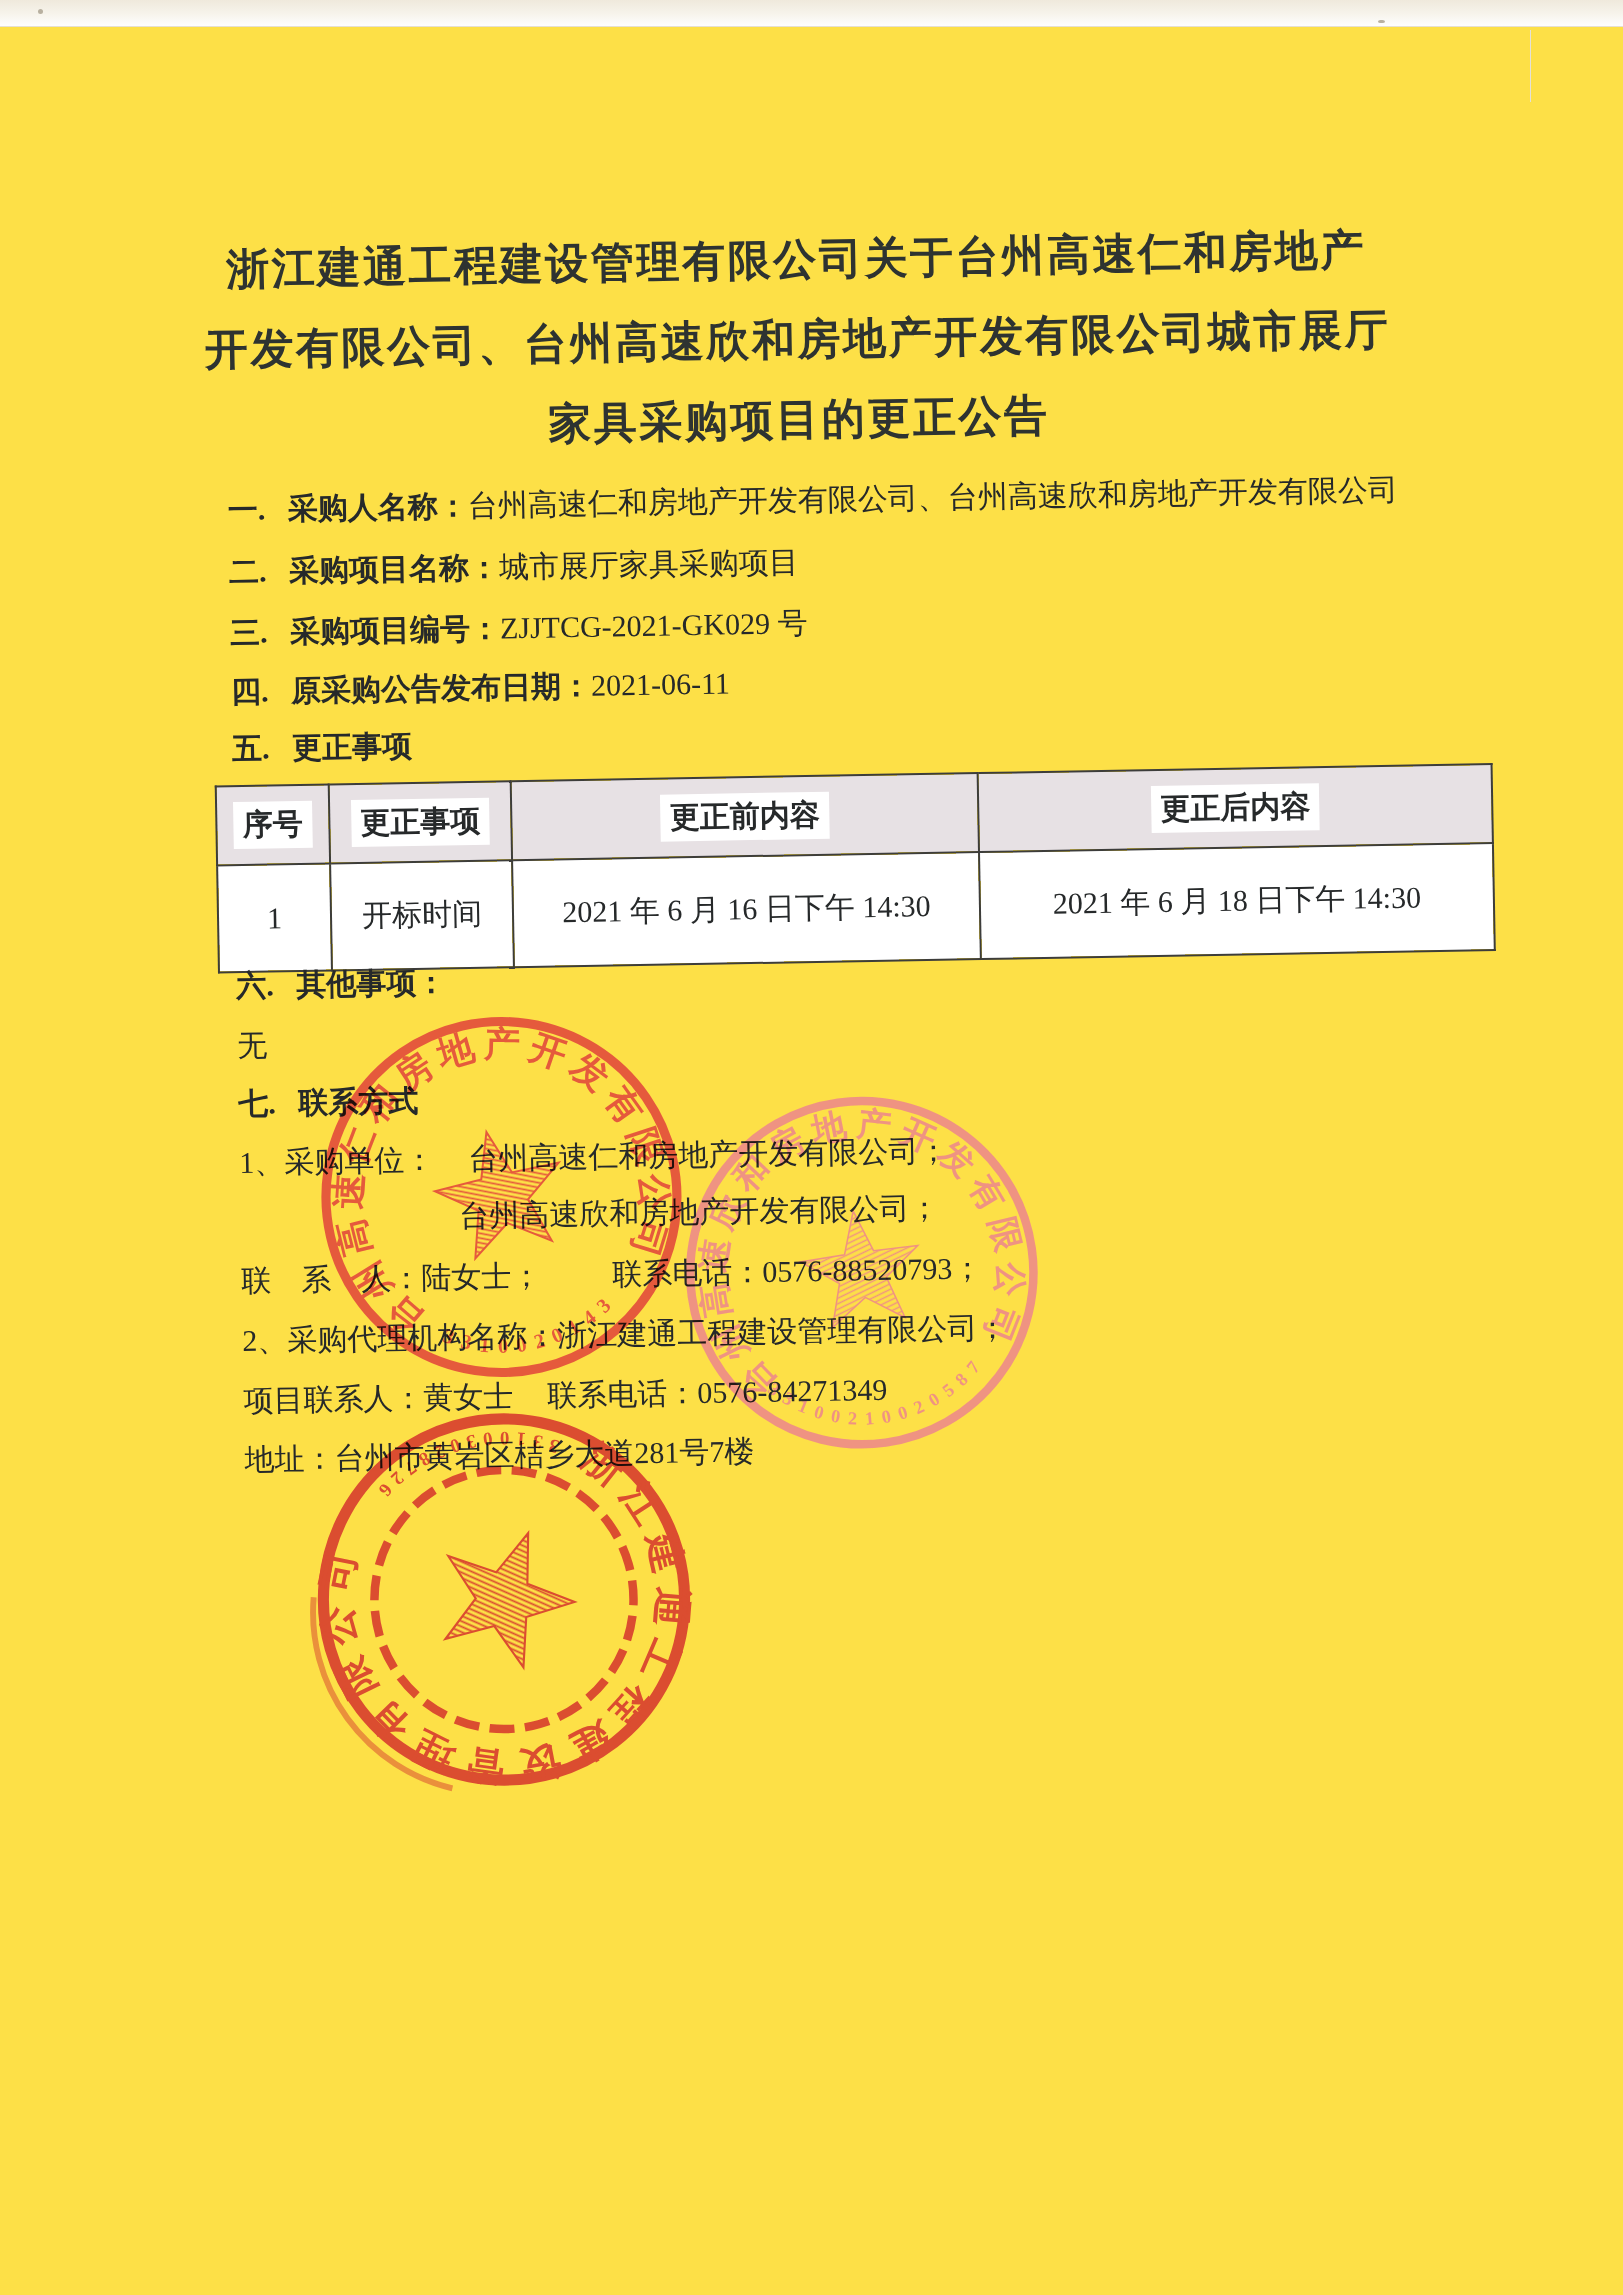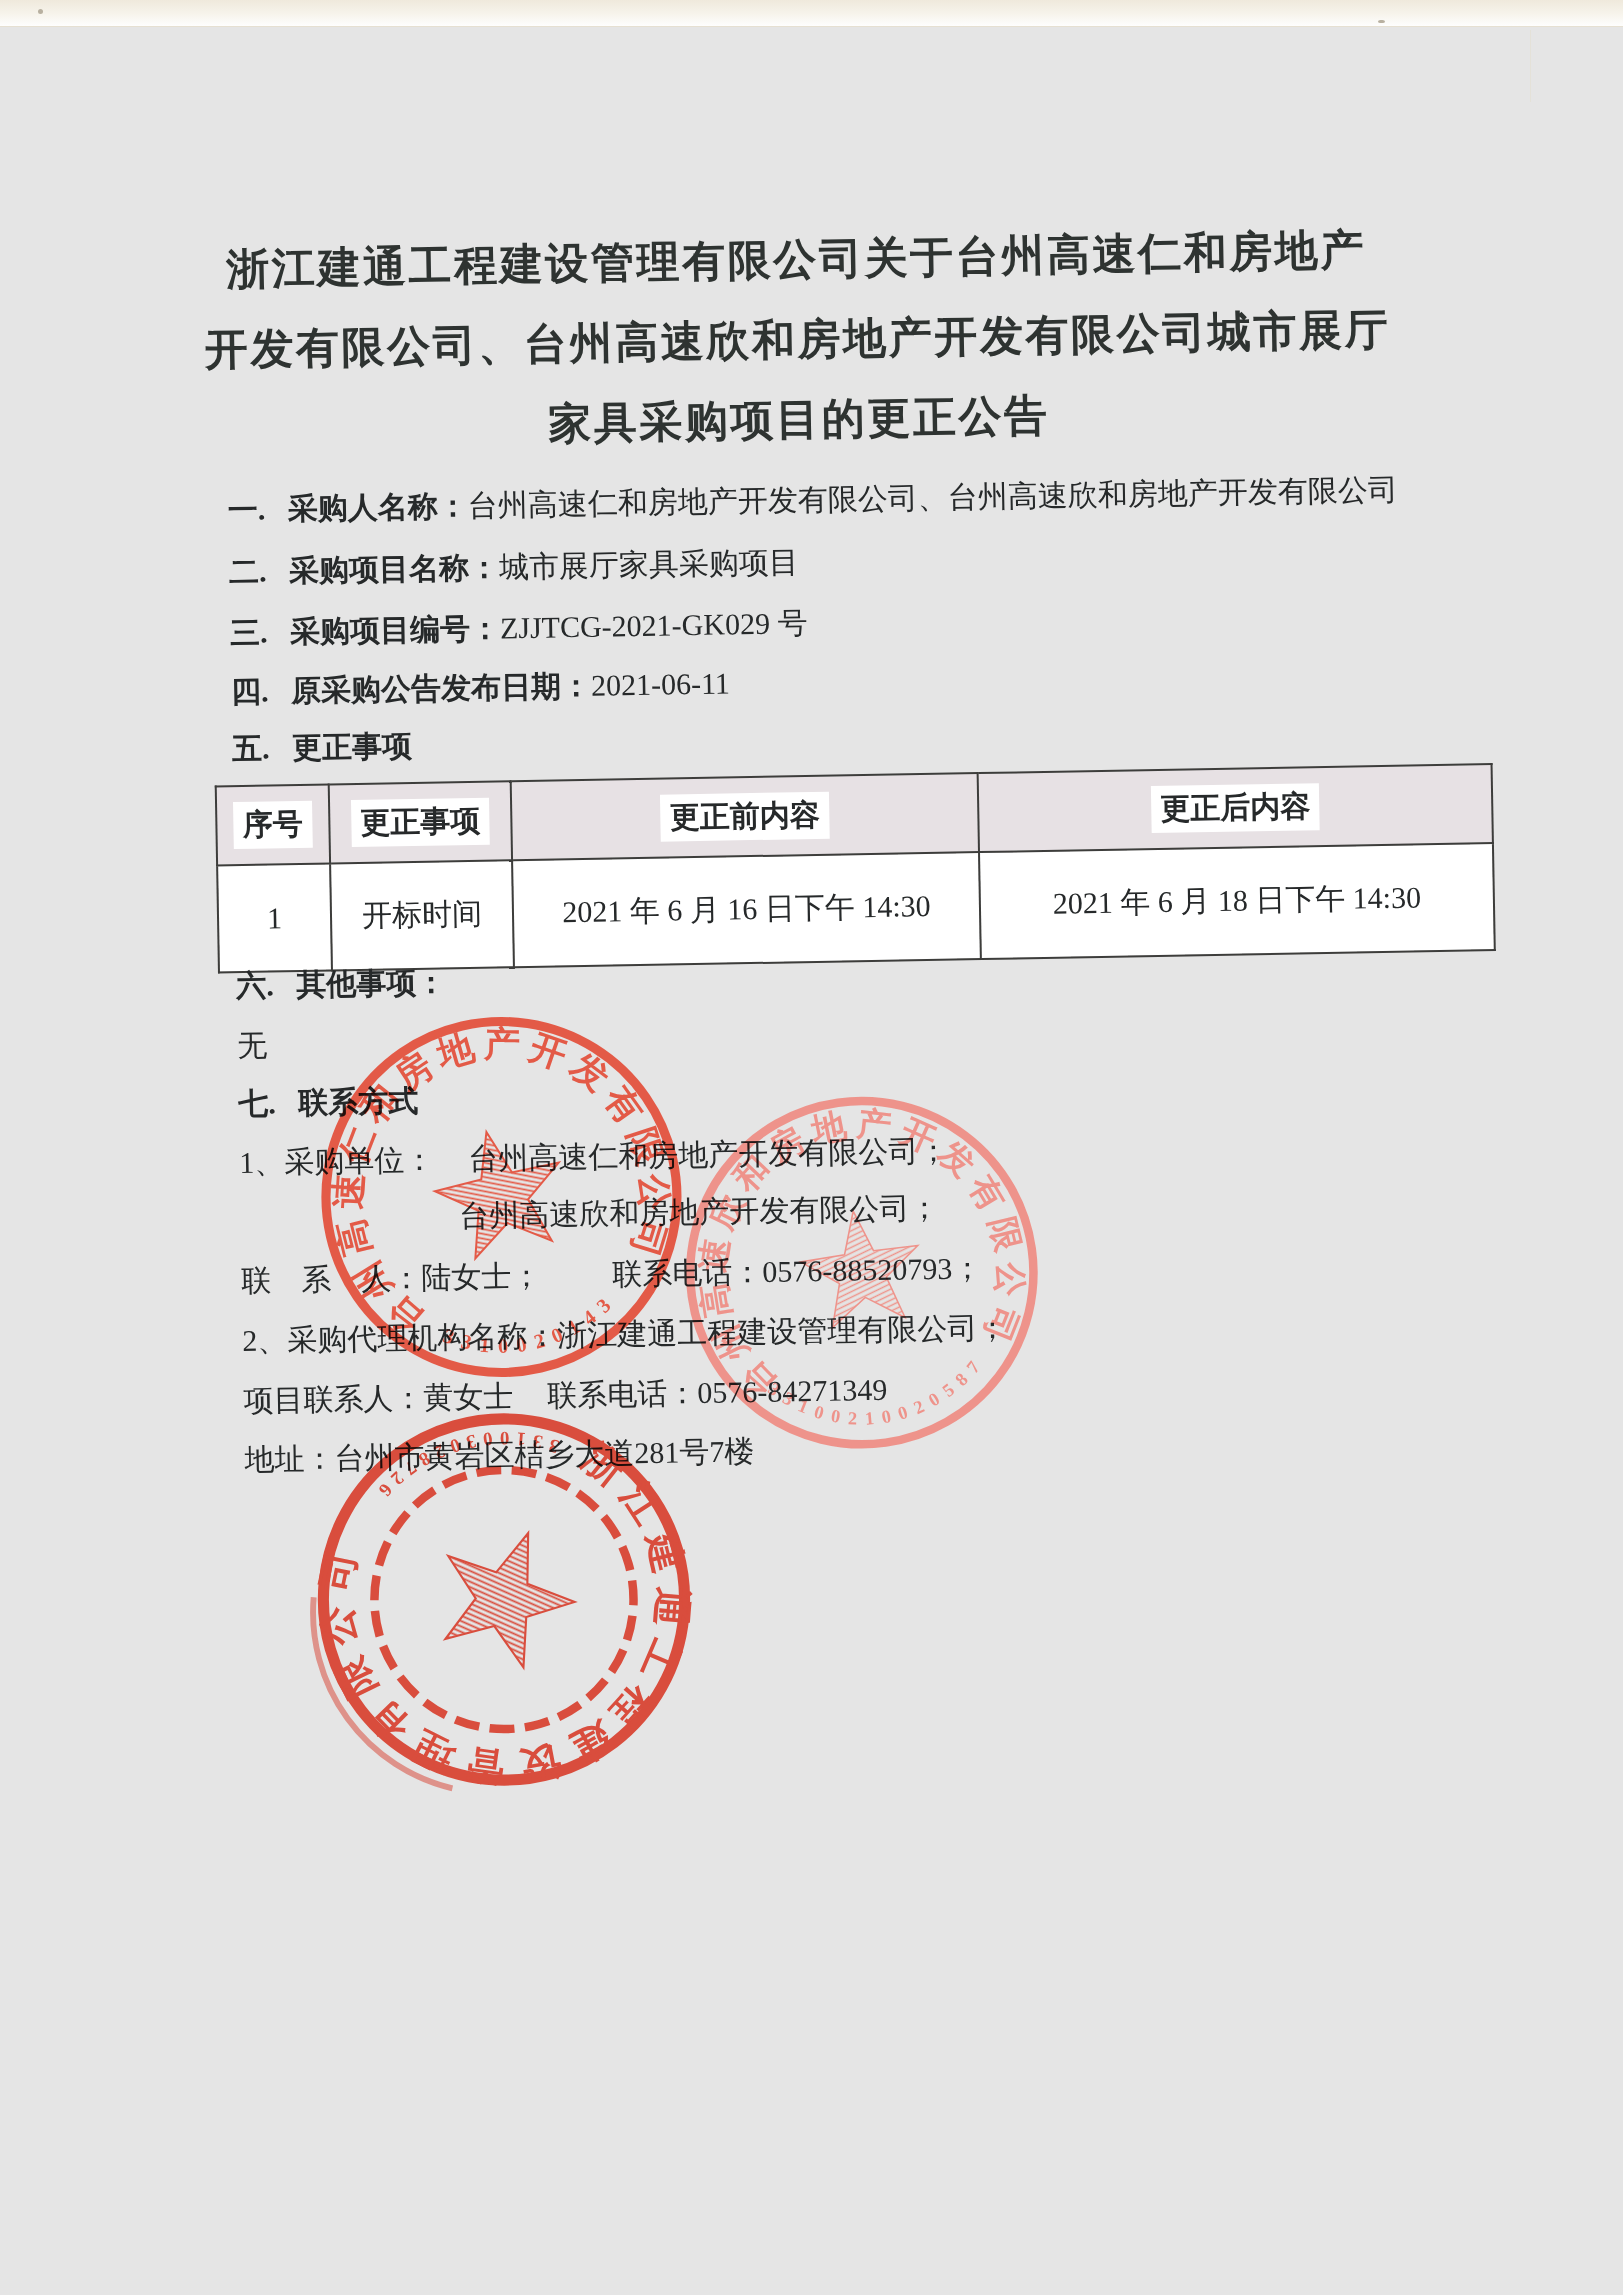--- a/index.html
+++ b/index.html
@@ -1,18 +1,18 @@
 <!DOCTYPE html>
 <html style="font-size:10.5px"><head>
 <meta charset="utf-8">
 <style>
   html,body{margin:0;padding:0;background:#ffffff;}
   .page{
     position:relative; width:1623px; height:2295px;
-    background:#e5e5e5; overflow:hidden;
+    background:#fde047; overflow:hidden;
     font-family:"Liberation Serif","DejaVu Serif",serif;
     color:#26292a;
   }
   
   .scan-top{
     position:absolute; top:0; left:0; width:100%; height:26px;
     background:linear-gradient(#efe9dc 0%, #f7f4ec 55%, #fefefe 100%);
     border-bottom:0.7px solid #e6e0d2;
   }
   .speck{position:absolute;background:#b8b0a0;border-radius:50%;}

